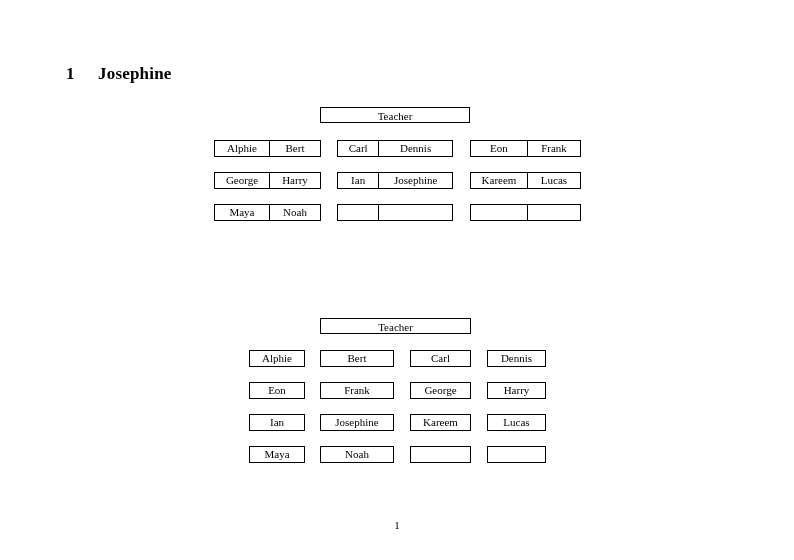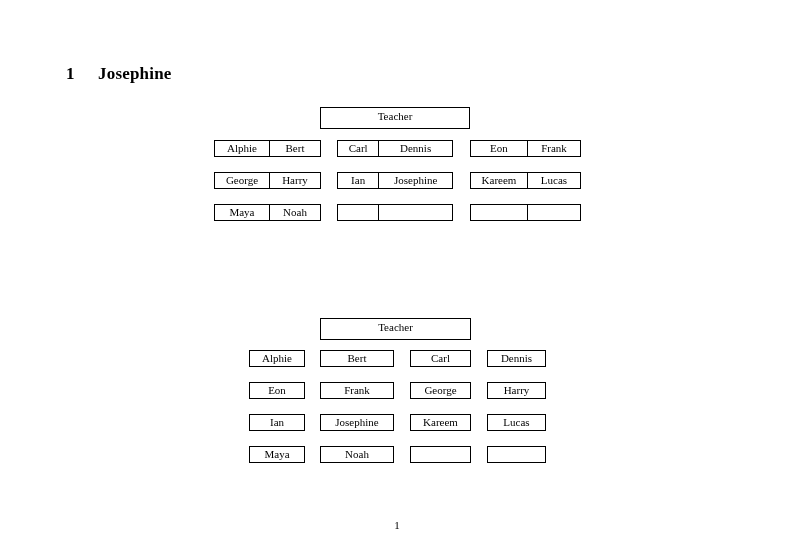--- a/index.html
+++ b/index.html
@@ -52,21 +52,21 @@
     height: 17px;
     line-height: 15px;
     text-align: center;
     font-size: 11px;
     white-space: nowrap;
     overflow: hidden;
   }
 
   
   .teacher-box {
-    height: 22px;
+    height: 16px;
     line-height: 16px;
   }
 
   
   .group-box {
     position: absolute;
     box-sizing: border-box;
     border: 1px solid #000000;
     background: #ffffff;
     height: 17px;

